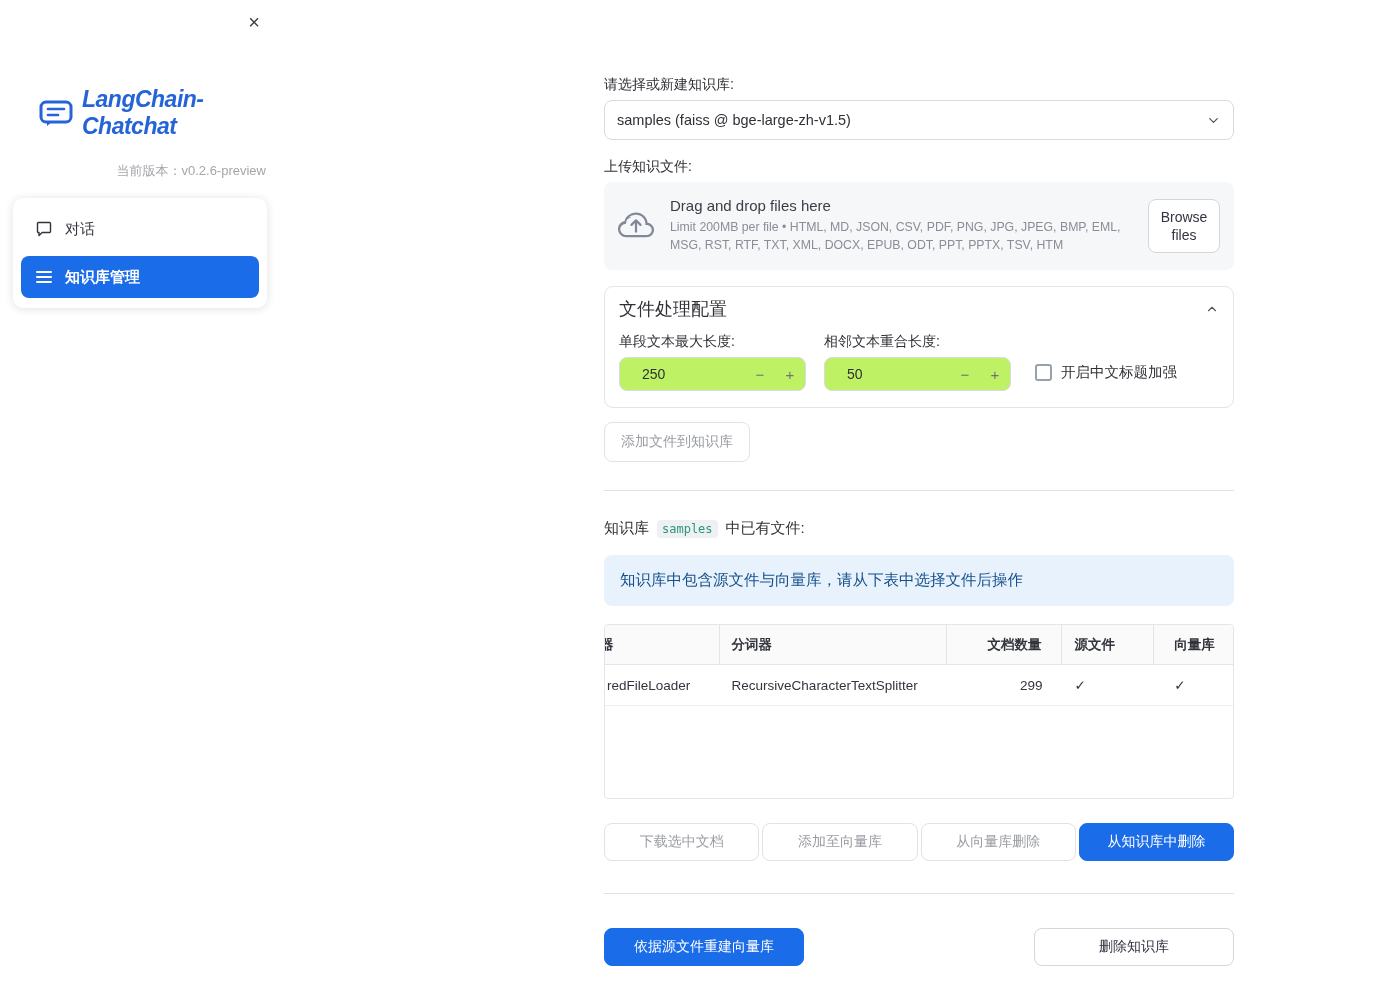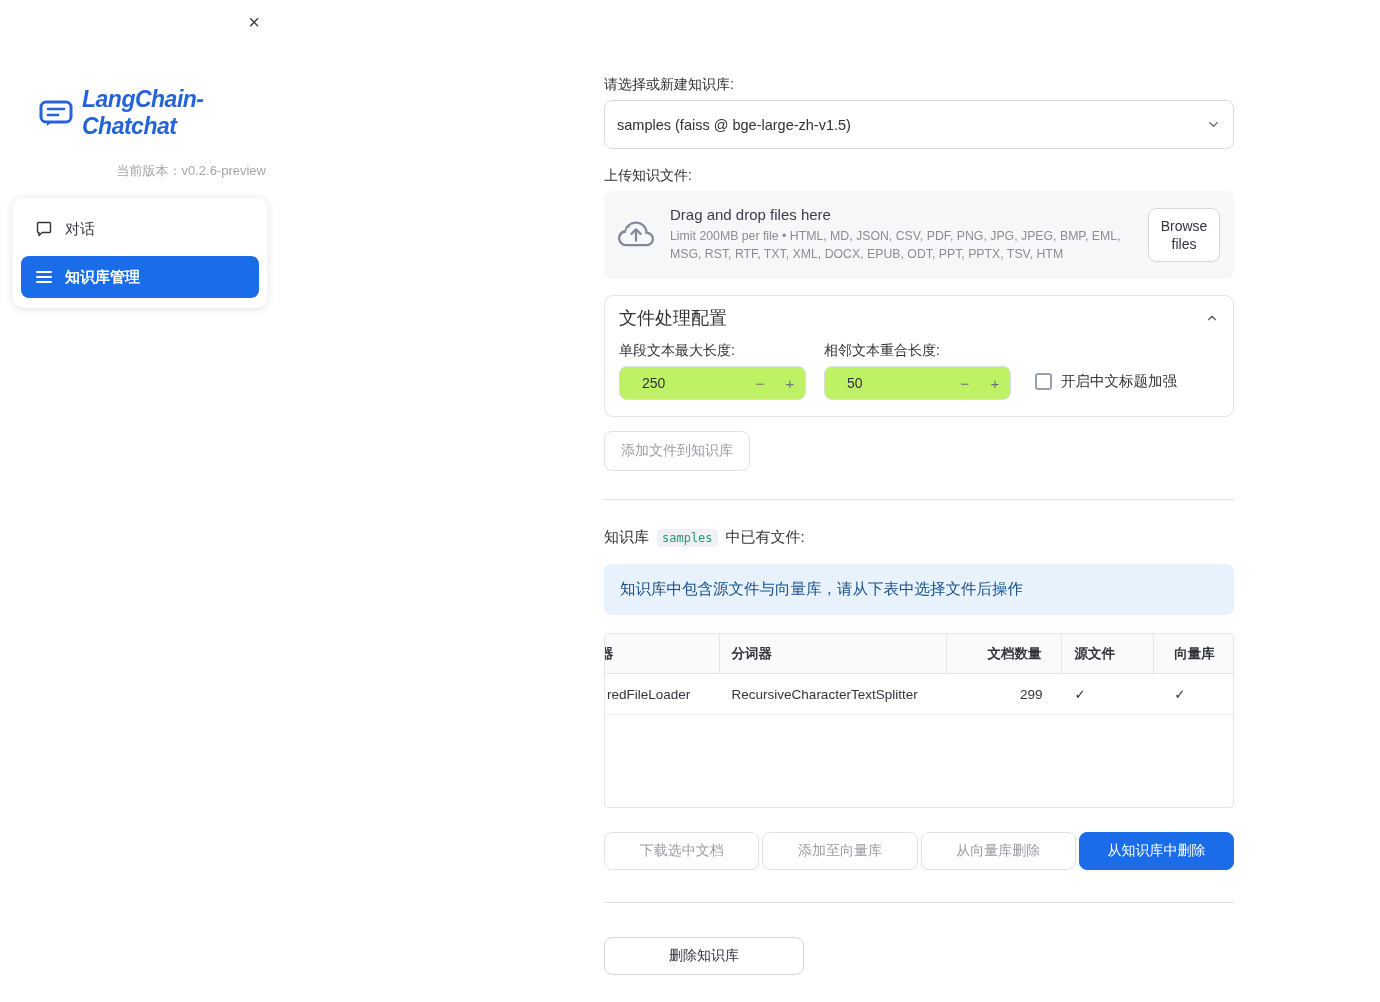--- a/index.html
+++ b/index.html
@@ -28,21 +28,21 @@
   .menu-card{margin:18px 13px 0 13px;background:#fff;border-radius:10px;box-shadow:0 1px 10px rgba(0,0,0,0.12);padding:10px 8px;}
   .menu-item{display:flex;align-items:center;gap:12px;height:42px;padding:0 14px;border-radius:8px;font-size:15px;cursor:pointer;color:var(--text);}
   .menu-item+.menu-item{margin-top:6px;}
   .menu-item.selected{background:var(--accent);color:#fff;font-weight:bold;}
   .menu-icon{display:inline-flex;width:18px;justify-content:center;}
   
   .main{flex:1;height:100%;overflow:hidden;}
   .content{width:630px;margin-left:324px;padding-top:76px;padding-bottom:30px;}
   .field-label{font-size:14px;color:#2f3136;margin-bottom:6px;}
   
-  .selectbox{height:49px;border:1px solid var(--border);border-radius:8px;background:#fff;display:flex;align-items:center;justify-content:space-between;padding:0 12px;cursor:pointer;}
+  .selectbox{height:40px;border:1px solid var(--border);border-radius:8px;background:#fff;display:flex;align-items:center;justify-content:space-between;padding:0 12px;cursor:pointer;}
   .selectbox .value{font-size:14.5px;color:#2f3136;}
   .mt18{margin-top:18px;}
   
   .dropzone{margin-top:0;background:#f6f7f9;border-radius:8px;padding:16px 14px;display:flex;align-items:center;gap:16px;height:88px;}
   .dz-text{flex:1;min-width:0;}
   .dz-title{font-size:15px;color:#3b3d46;margin-bottom:5px;}
   .dz-sub{font-size:12.3px;color:#8a8d96;line-height:1.45;max-width:480px;}
   .browse-btn{background:#fff;border:1px solid #d5d6d8;border-radius:8px;width:72px;min-width:72px;height:54px;font-size:14px;color:var(--text);cursor:pointer;line-height:1.3;font-family:inherit;}
   
   .expander{margin-top:16px;border:1px solid #e2e4e9;border-radius:9px;}
@@ -227,17 +227,18 @@
     <div class="actions">
       <button class="btn btn-disabled">下载选中文档</button>
       <button class="btn btn-disabled">添加至向量库</button>
       <button class="btn btn-disabled">从向量库删除</button>
       <button class="btn btn-primary">从知识库中删除</button>
     </div>
 
     <hr class="divider" style="margin-top:32px;">
 
     <div class="bottom-row">
+      <button class="btn btn-primary">依据源文件重建向量库</button>
       <button class="btn btn-secondary">删除知识库</button>
     </div>
 
   </div>
 </main>
 
 </body></html>

